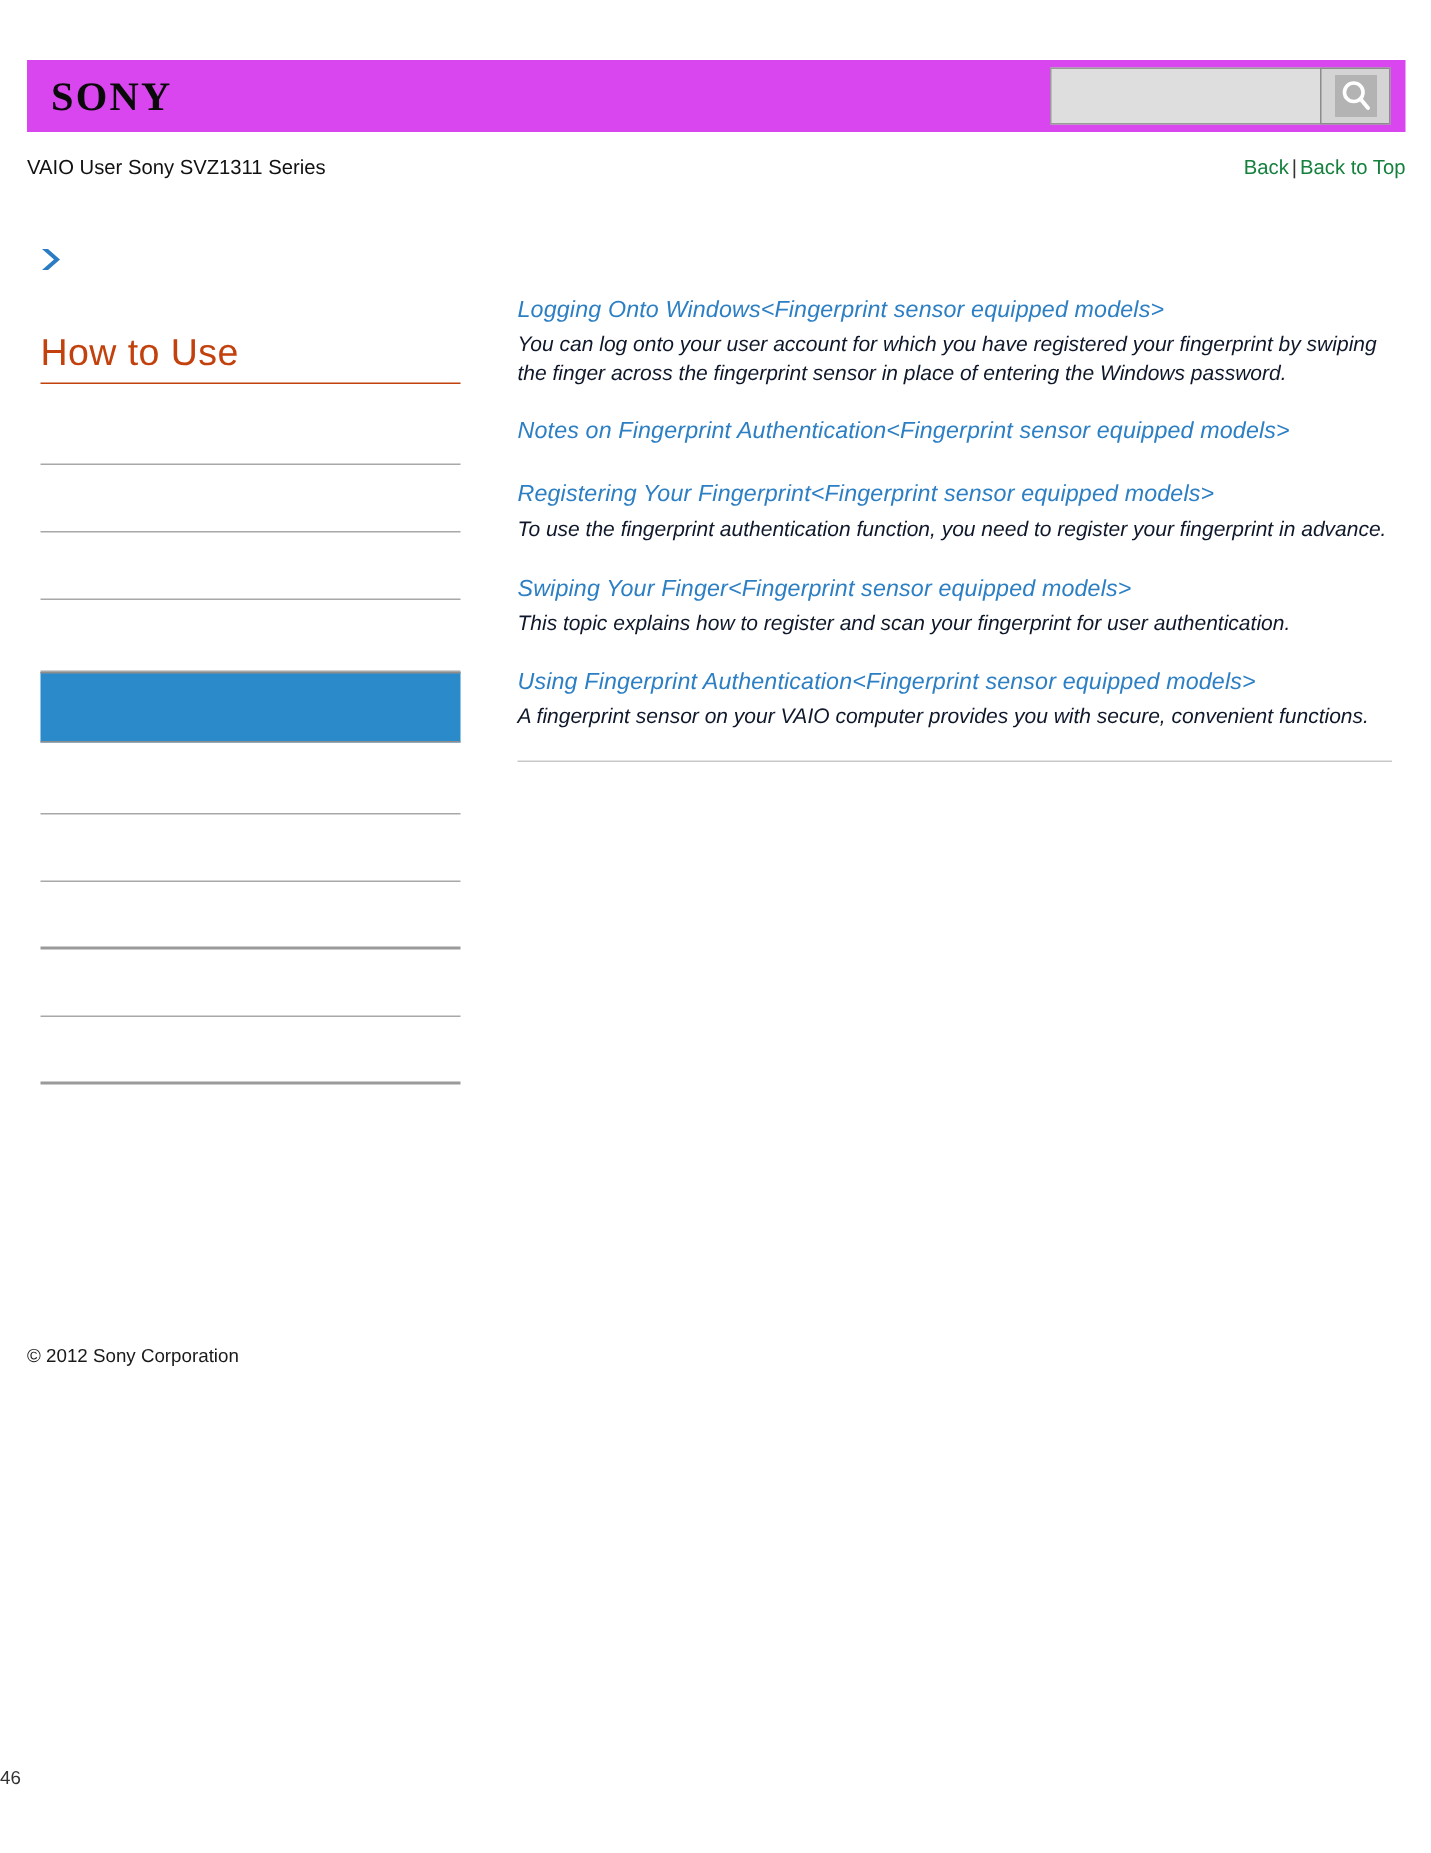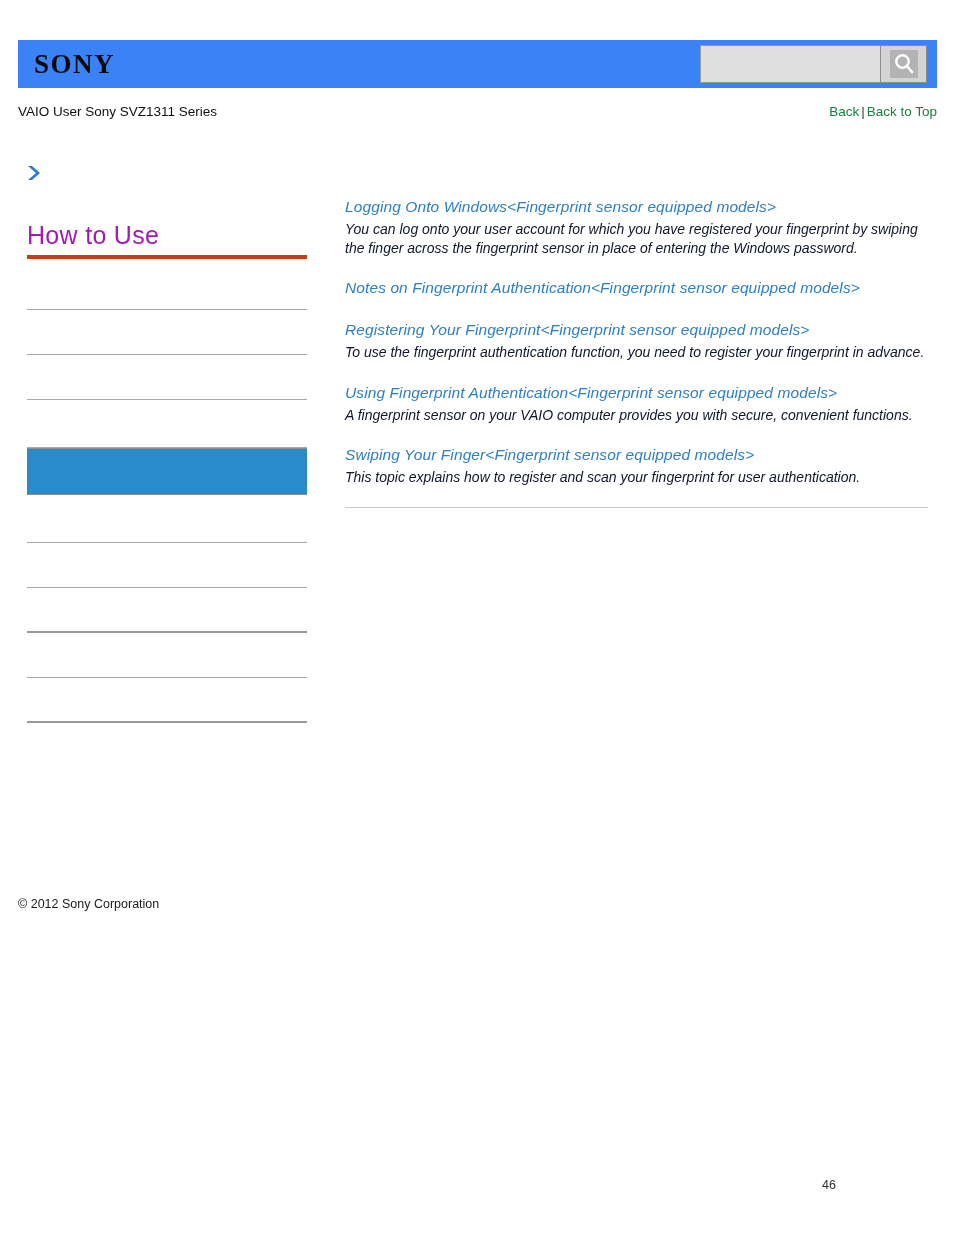--- a/index.html
+++ b/index.html
@@ -25,21 +25,21 @@
     height: 1235px;
   }
 
   
   .header-bar {
     position: absolute;
     left: 18px;
     top: 40px;
     width: 919px;
     height: 48px;
-    background: #3b82f6;
+    background: #d946ef;
     box-sizing: border-box;
   }
   .sony-logo {
     position: absolute;
     left: 16px;
     top: 8px;
     font-family: "Liberation Serif", serif;
     font-weight: bold;
     font-size: 27px;
     letter-spacing: 1.5px;
@@ -141,25 +141,25 @@
   .breadcrumb-arrow svg { display: block; }
 
   .section-title {
     position: absolute;
     left: 9px;
     top: 64px;
     width: 280px;
     font-size: 25px;
     line-height: 32px;
     font-weight: normal;
-    color: #a21caf;
+    color: #c2410c;
     letter-spacing: 0.3px;
     margin: 0;
     padding: 0 0 4px 0;
-    border-bottom: 4px solid #c2410c;
+    border-bottom: 1px solid #c2410c;
     box-sizing: border-box;
   }
 
   .nav-list {
     position: absolute;
     left: 9px;
     top: 110px;
     width: 280px;
     list-style: none;
     margin: 0;
@@ -231,21 +231,21 @@
     background: #c9c9c9;
     width: 583px;
   }
 
   
   .page-number {
     position: absolute;
     left: 0;
     top: 1178px;
     width: 836px;
-    text-align: right;
+    text-align: left;
     font-size: 12.5px;
     color: #333333;
   }
 </style>
 </head>
 <body>
 
 <div class="page">
 
   <div class="header-bar">
@@ -327,27 +327,27 @@
     <div class="topic">
       <a class="topic-link">Notes on Fingerprint Authentication&lt;Fingerprint sensor equipped models&gt;</a>
     </div>
 
     <div class="topic">
       <a class="topic-link">Registering Your Fingerprint&lt;Fingerprint sensor equipped models&gt;</a>
       <p class="topic-desc">To use the fingerprint authentication function, you need to register your fingerprint in advance.</p>
     </div>
 
     <div class="topic">
+      <a class="topic-link">Swiping Your Finger&lt;Fingerprint sensor equipped models&gt;</a>
+      <p class="topic-desc">This topic explains how to register and scan your fingerprint for user authentication.</p>
+    </div>
+
+    <div class="topic">
       <a class="topic-link">Using Fingerprint Authentication&lt;Fingerprint sensor equipped models&gt;</a>
       <p class="topic-desc">A fingerprint sensor on your VAIO computer provides you with secure, convenient functions.</p>
     </div>
 
-    <div class="topic">
-      <a class="topic-link">Swiping Your Finger&lt;Fingerprint sensor equipped models&gt;</a>
-      <p class="topic-desc">This topic explains how to register and scan your fingerprint for user authentication.</p>
-    </div>
-
     <div class="content-divider"></div>
   </div>
 
   <div class="page-number">46</div>
 
 </div>
 
 </body></html>

